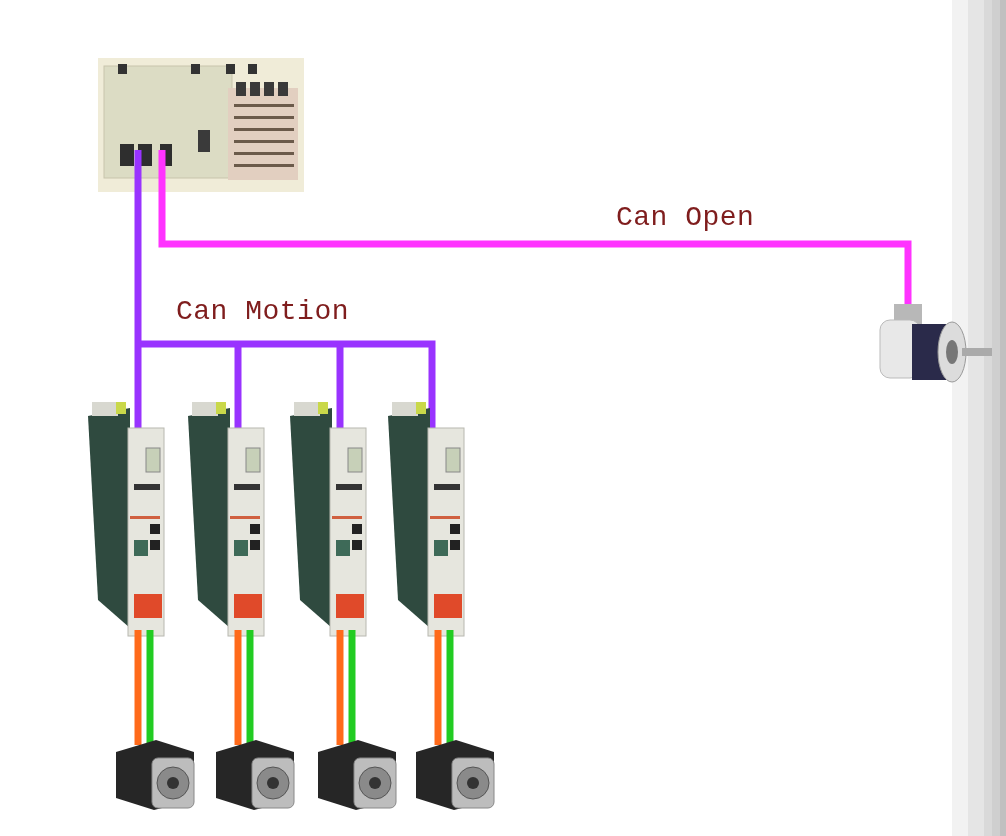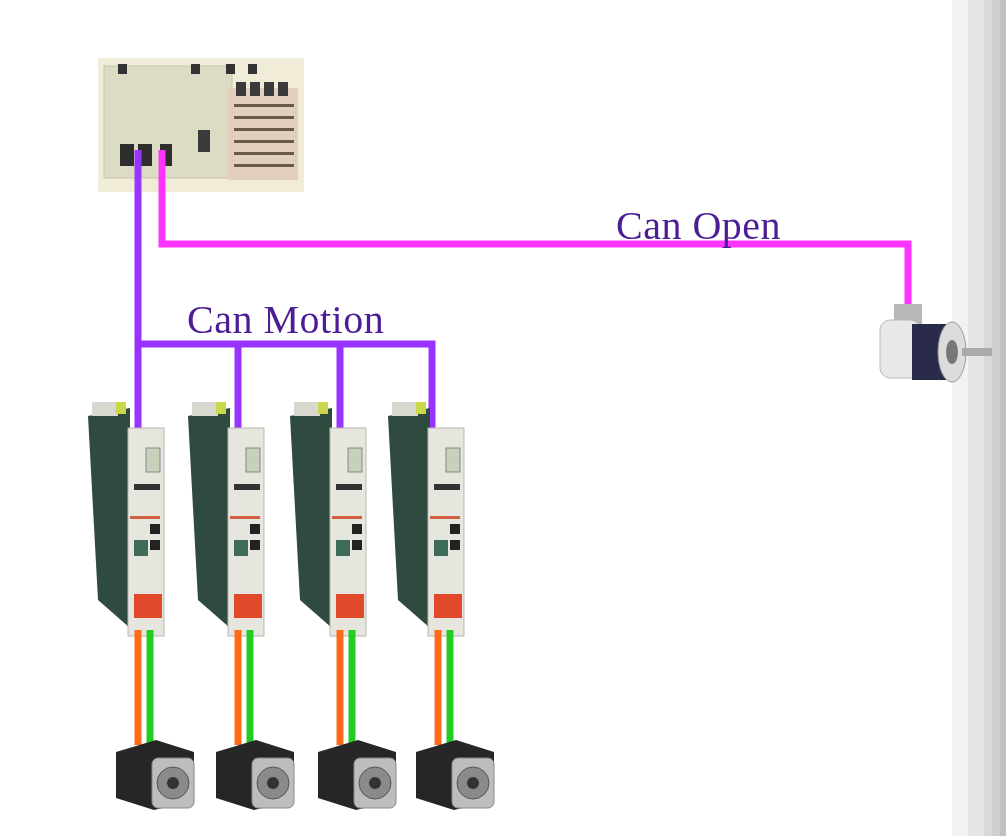--- a/index.html
+++ b/index.html
@@ -1,18 +1,18 @@
 <!DOCTYPE html>
 <html><head>
 <meta charset="utf-8">
 <style>
   html, body { margin:0; padding:0; }
   body { width:1006px; height:836px; position:relative; overflow:hidden; background:#ffffff; font-family:"Liberation Sans", sans-serif; }
   .edge { position:absolute; top:0; height:836px; }
-  .lbl { position:absolute; color:#4c1d95; font-size:40px; font-family:Liberation Serif, serif; letter-spacing:0.5px; }
+  .lbl { position:absolute; color:#7f1d1d; font-size:28px; font-family:Liberation Mono, monospace; letter-spacing:0.5px; }
   svg { position:absolute; left:0; top:0; }
 </style>
 </head>
 <body>
 
 <div class="edge" style="left:952px;width:16px;background:#f2f2f2;"></div>
 <div class="edge" style="left:968px;width:16px;background:#e5e5e5;"></div>
 <div class="edge" style="left:984px;width:8px;background:#d9d9d9;"></div>
 <div class="edge" style="left:992px;width:8px;background:#cfcfcf;"></div>
 <div class="edge" style="left:1000px;width:6px;background:#c0c0c0;"></div>
@@ -155,13 +155,13 @@
       <g>
         <polygon points="416,752 456,740 494,752 494,800 454,810 416,798" fill="#262626"></polygon>
         <rect x="452" y="758" width="42" height="50" rx="6" fill="#bdbdbd" stroke="#888"></rect>
         <circle cx="473" cy="783" r="16" fill="#8a8a8a" stroke="#555"></circle>
         <circle cx="473" cy="783" r="6" fill="#333"></circle>
       </g>
     </g>
 </svg>
 
 <div class="lbl" style="left:616px;top:202px;">Can Open</div>
-<div class="lbl" style="left:187px;top:296px;">Can Motion</div>
+<div class="lbl" style="left:176px;top:296px;">Can Motion</div>
 
 </body></html>

